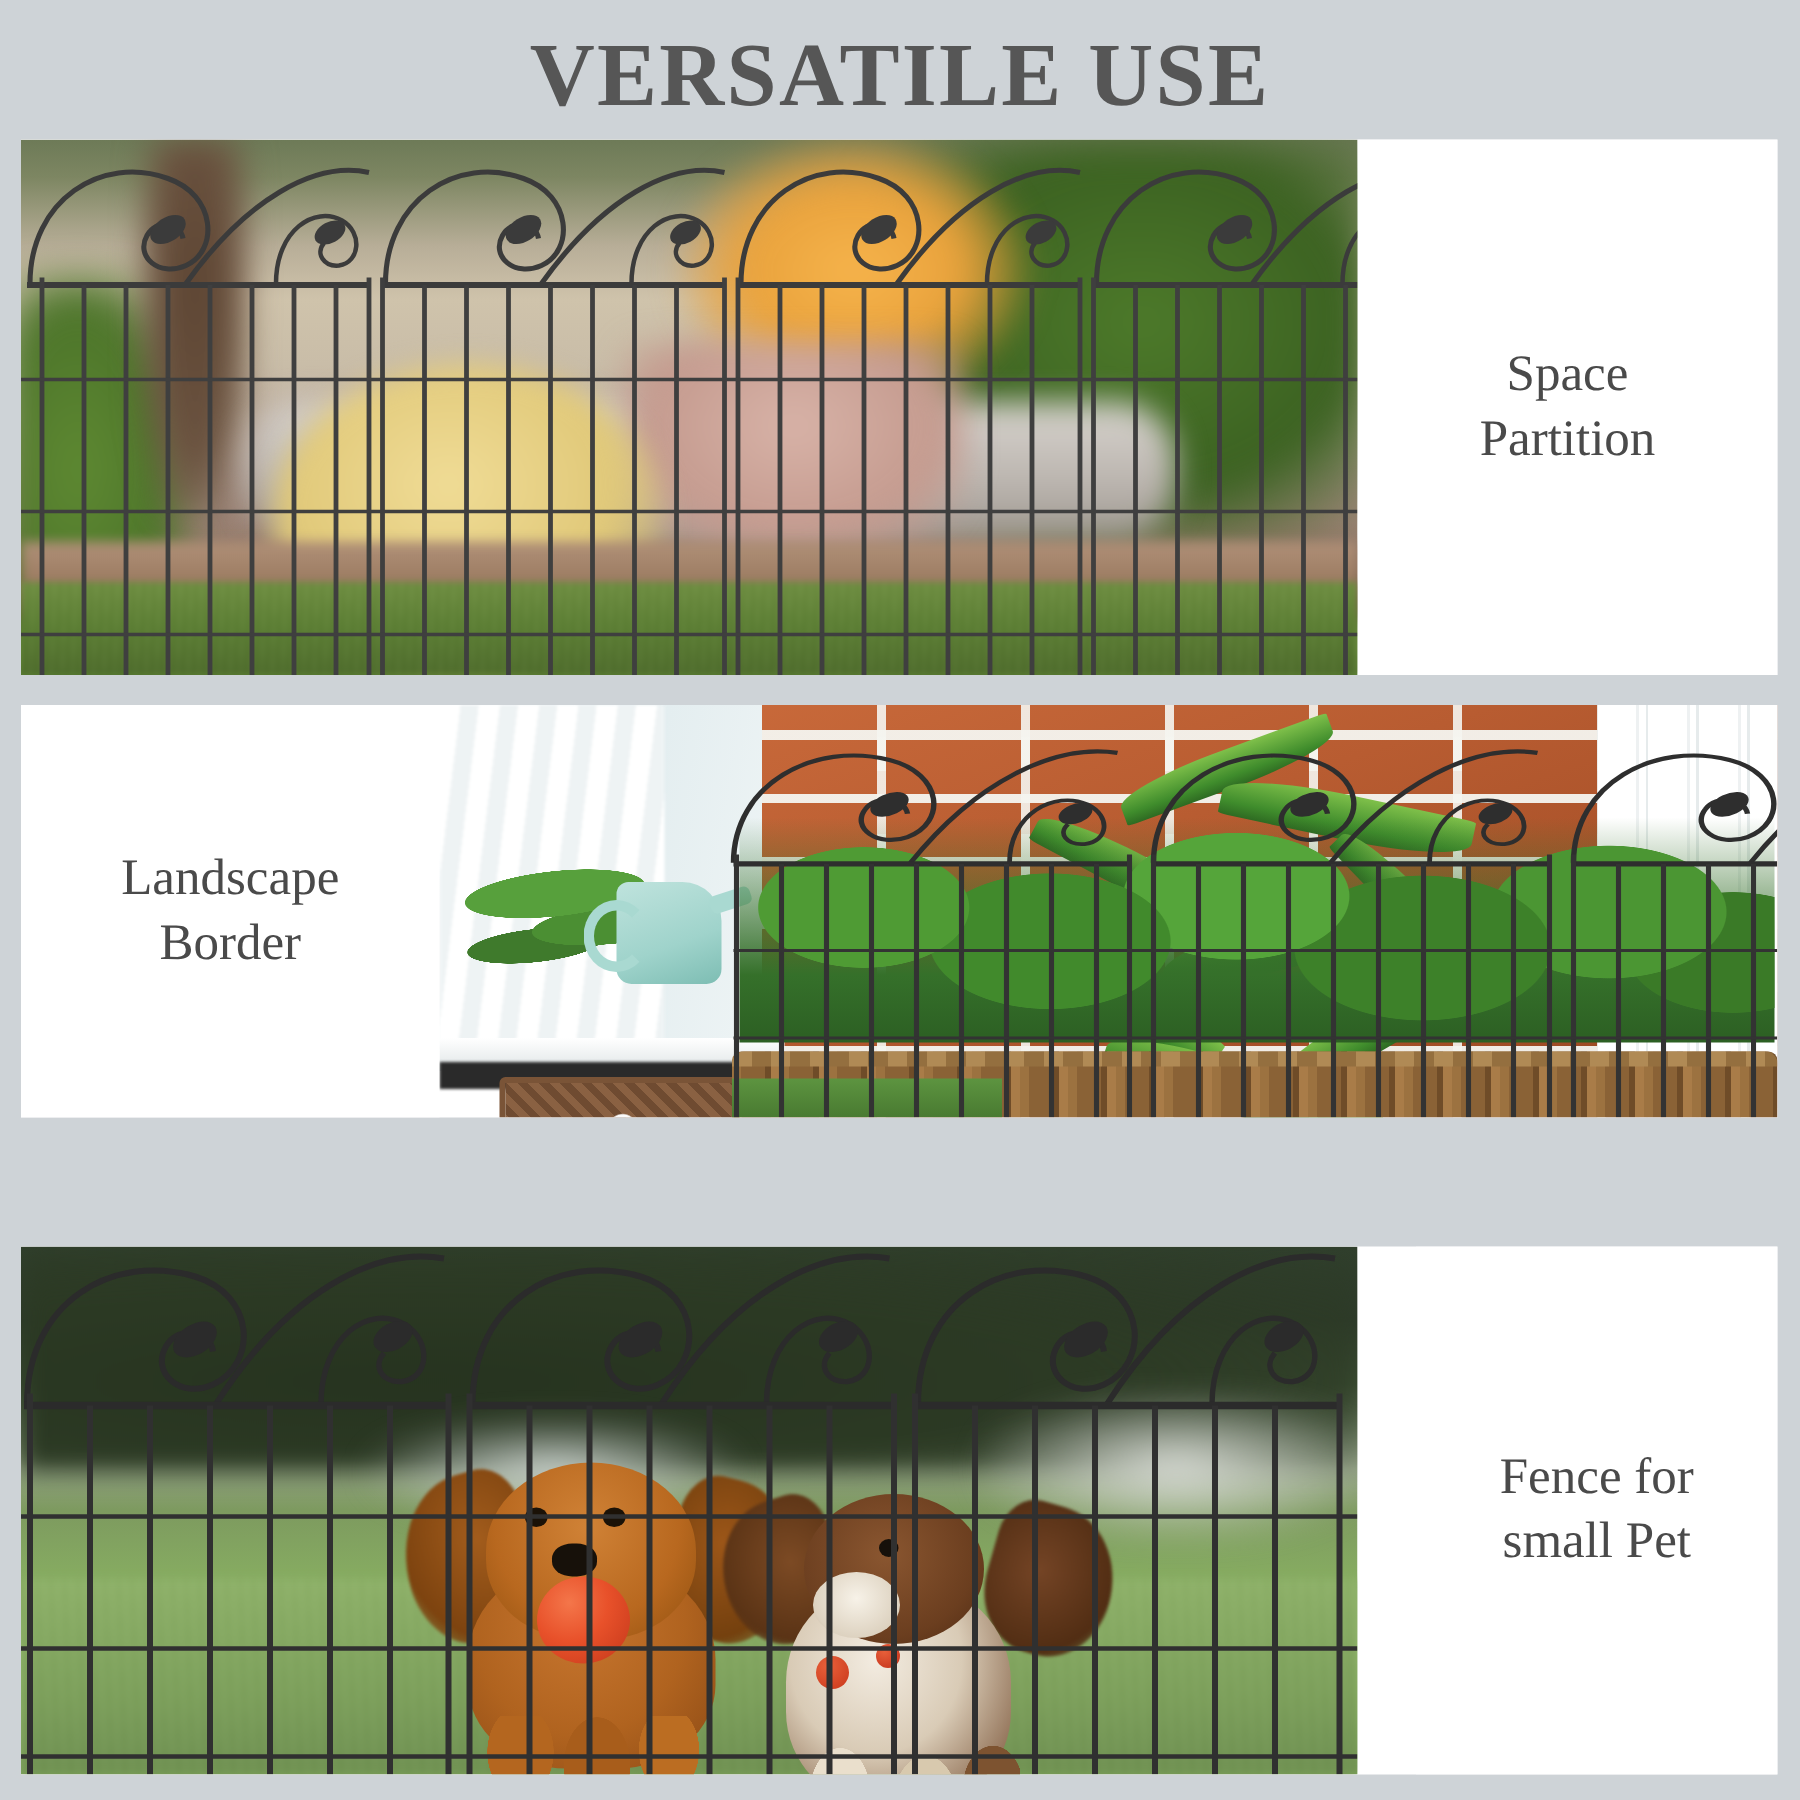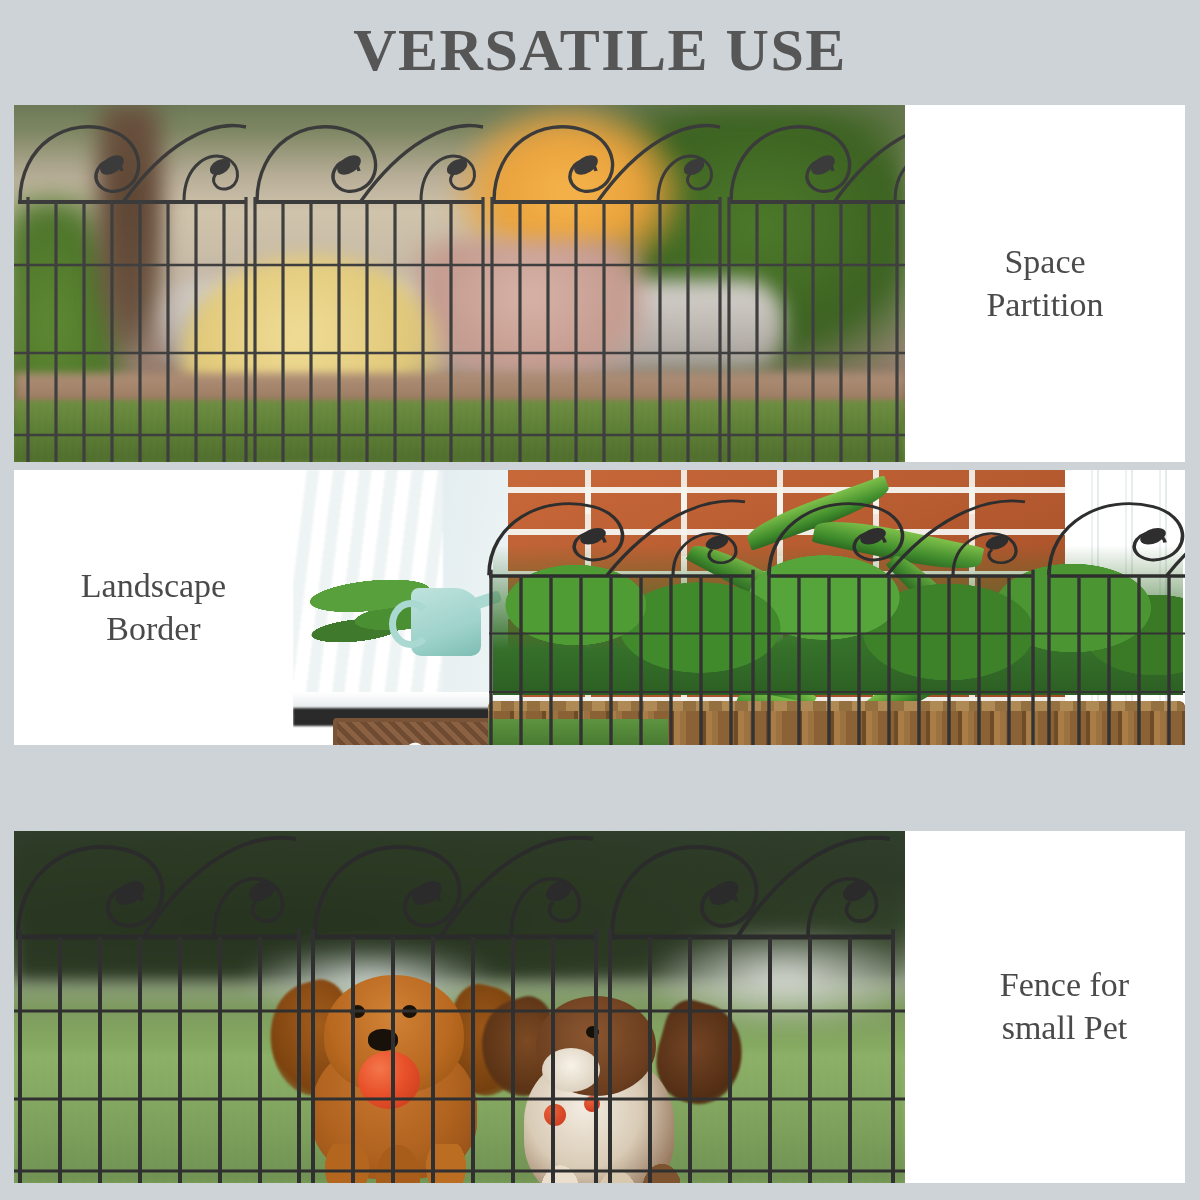--- a/index.html
+++ b/index.html
@@ -45,21 +45,21 @@
 
   
   .row {
     position: absolute;
     left: 14px;
     width: 1171px;
     overflow: hidden;
     background: #ffffff;
     display: flex;
   }
-  .row-1 { top: 105px;  height: 357px; }
+  .row-1 { top: 93px;  height: 357px; }
   .row-2 { top: 470px;  height: 275px; }
   .row-3 { top: 831px;  height: 352px; gap: 39px; }
 
   .photo {
     position: relative;
     overflow: hidden;
     flex: 0 0 auto;
     height: 100%;
   }
   .caption-panel {

